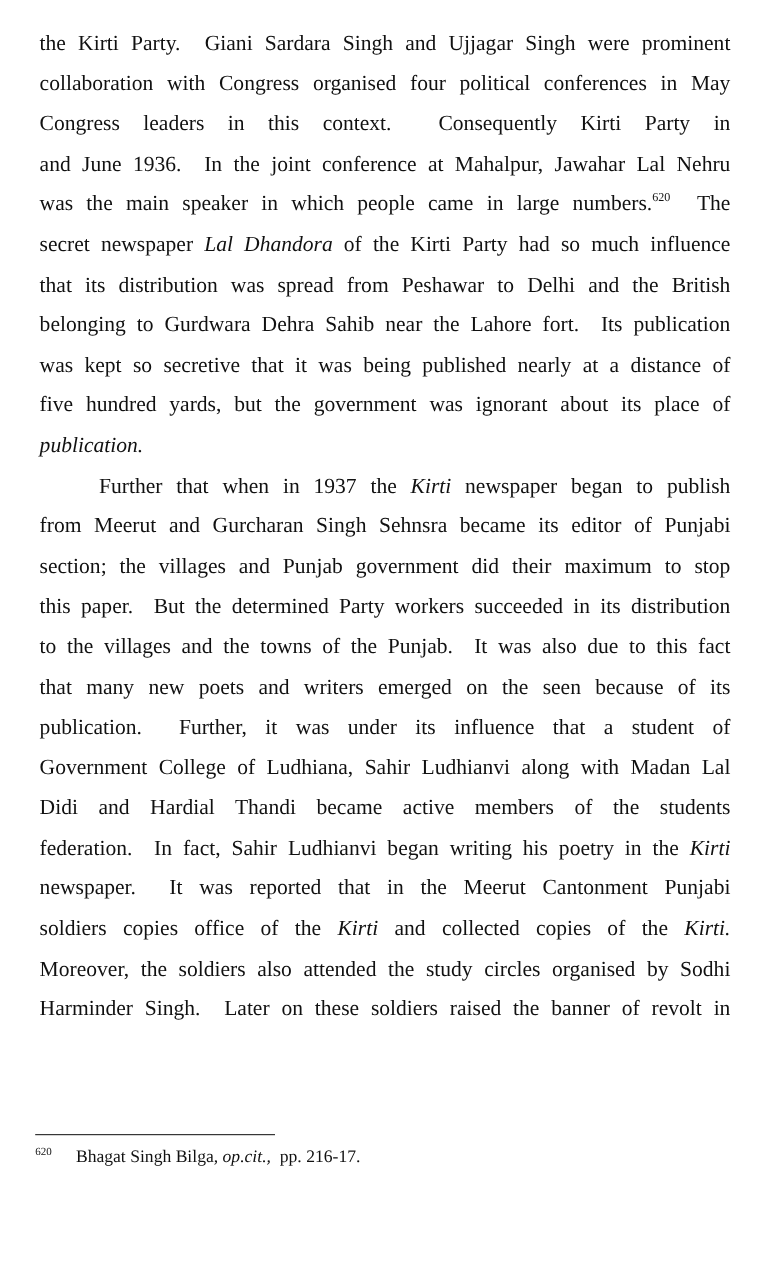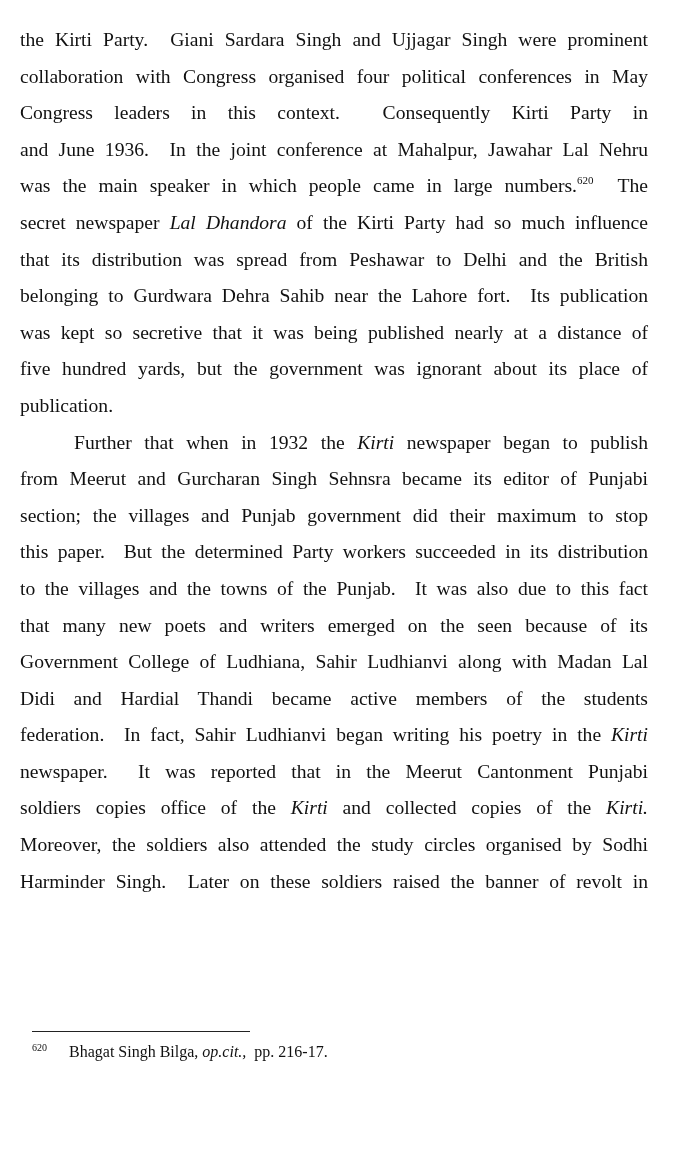--- a/index.html
+++ b/index.html
@@ -1,21 +1,21 @@
 <!DOCTYPE html>
 <html><head>
 <meta charset="utf-8">
 <style>
   html, body { margin: 0; padding: 0; background: #ffffff; }
   body { width: 700px; height: 1164px; position: relative; overflow: hidden;
          font-family: "Liberation Serif", serif; color: #111; }
-  .page { position: absolute; left: 20px; top: 22px; width: 628px; }
+  .page { position: absolute; left: 36px; top: 22px; width: 628px; }
   .line { display: block; font-size: 19.6px; line-height: 36.6px; height: 36.6px;
           text-align: justify; text-align-last: justify; white-space: nowrap; overflow: visible; }
-  .line.last { text-align-last: left; }
+  .line.last { text-align-last: left; font-style: italic; }
   .line.indent { text-indent: 54px; }
   i { font-style: italic; }
   sup { font-size: 11px; vertical-align: 0; position: relative; top: -8px; }
   .rule { position: absolute; left: 32px; top: 1031px; width: 218px; height: 1px; background: #222; }
   .footnote { position: absolute; left: 32px; top: 1040px; font-size: 16px; line-height: 24px; white-space: nowrap; }
   .footnote .fnnum { font-size: 10px; position: relative; top: -6px; margin-right: 22px; }
 </style>
 </head>
 <body>
 
@@ -27,26 +27,27 @@
       <span class="line"><span>and June 1936. &nbsp;In the joint conference at Mahalpur, Jawahar Lal Nehru</span></span>
       <span class="line"><span>was the main speaker in which people came in large numbers.</span><sup>620</sup><span> &nbsp;The</span></span>
       <span class="line"><span>secret newspaper </span><i>Lal Dhandora</i><span> of the Kirti Party had so much influence</span></span>
       <span class="line"><span>that its distribution was spread from Peshawar to Delhi and the British</span></span>
       <span class="line"><span>belonging to Gurdwara Dehra Sahib near the Lahore fort. &nbsp;Its publication</span></span>
       <span class="line"><span>was kept so secretive that it was being published nearly at a distance of</span></span>
       <span class="line"><span>five hundred yards, but the government was ignorant about its place of</span></span>
       <span class="line last"><span>publication.</span></span>
     </div>
     <div>
-      <span class="line indent"><span>Further that when in 1932 the </span><i>Kirti</i><span> newspaper began to publish</span></span>
+      <span class="line indent"><span>Further that when in 1937 the </span><i>Kirti</i><span> newspaper began to publish</span></span>
       <span class="line"><span>from Meerut and Gurcharan Singh Sehnsra became its editor of Punjabi</span></span>
       <span class="line"><span>section; the villages and Punjab government did their maximum to stop</span></span>
       <span class="line"><span>this paper. &nbsp;But the determined Party workers succeeded in its distribution</span></span>
       <span class="line"><span>to the villages and the towns of the Punjab. &nbsp;It was also due to this fact</span></span>
       <span class="line"><span>that many new poets and writers emerged on the seen because of its</span></span>
+      <span class="line"><span>publication. &nbsp;Further, it was under its influence that a student of</span></span>
       <span class="line"><span>Government College of Ludhiana, Sahir Ludhianvi along with Madan Lal</span></span>
       <span class="line"><span>Didi and Hardial Thandi became active members of the students</span></span>
       <span class="line"><span>federation. &nbsp;In fact, Sahir Ludhianvi began writing his poetry in the </span><i>Kirti</i></span>
       <span class="line"><span>newspaper. &nbsp;It was reported that in the Meerut Cantonment Punjabi</span></span>
       <span class="line"><span>soldiers copies office of the </span><i>Kirti</i><span> and collected copies of the </span><i>Kirti.</i></span>
       <span class="line"><span>Moreover, the soldiers also attended the study circles organised by Sodhi</span></span>
       <span class="line"><span>Harminder Singh. &nbsp;Later on these soldiers raised the banner of revolt in</span></span>
     </div>
   </div>
 

